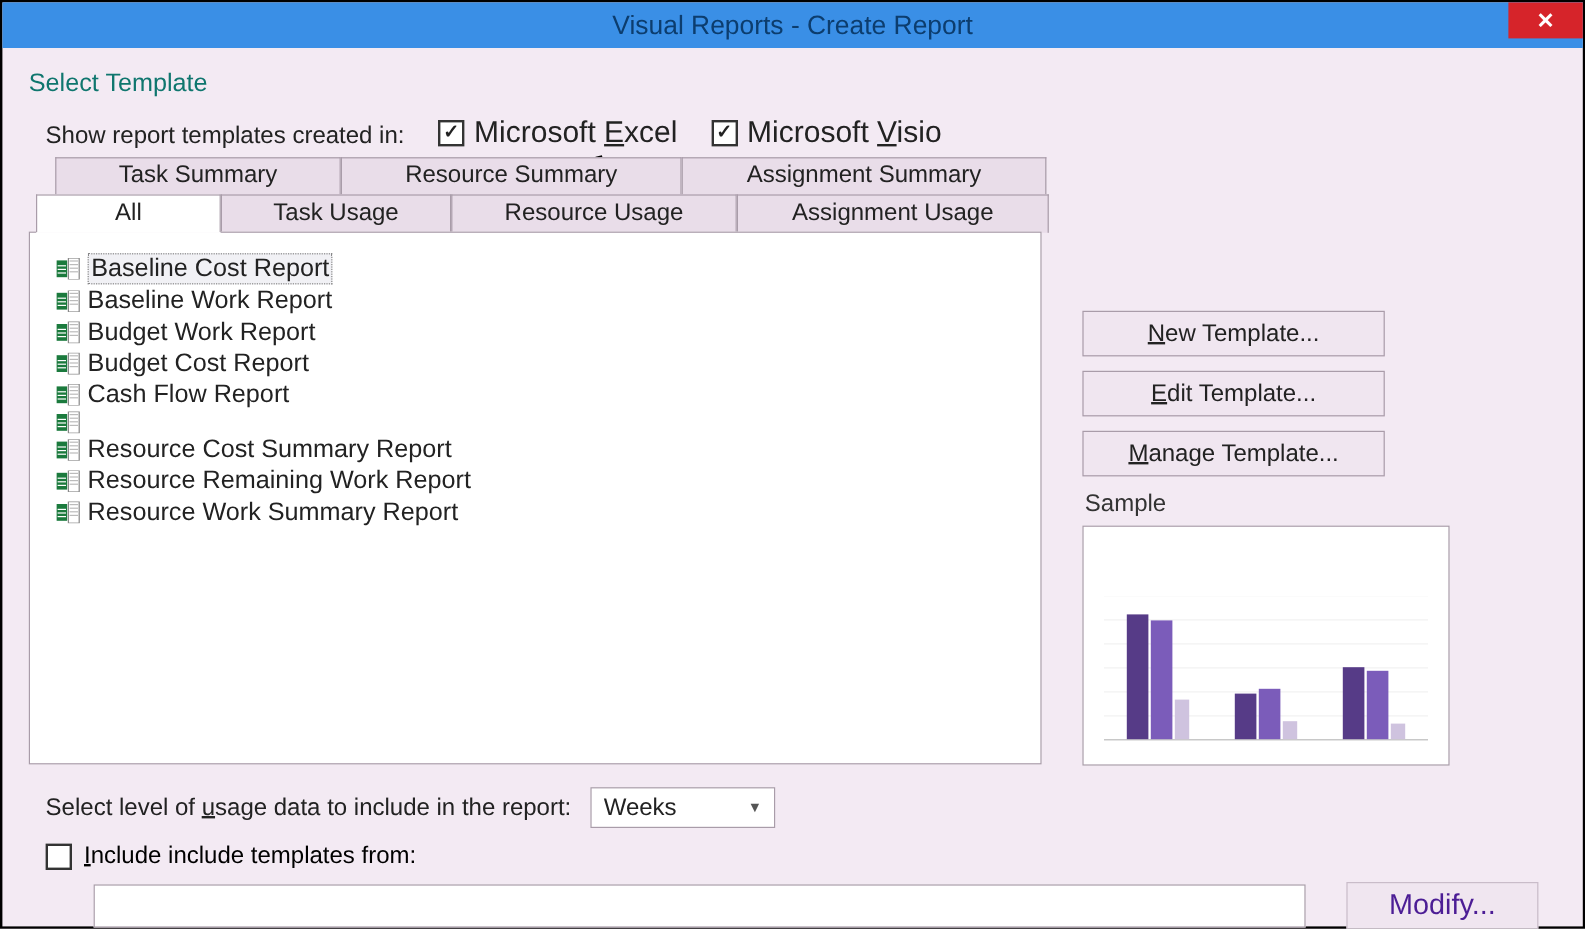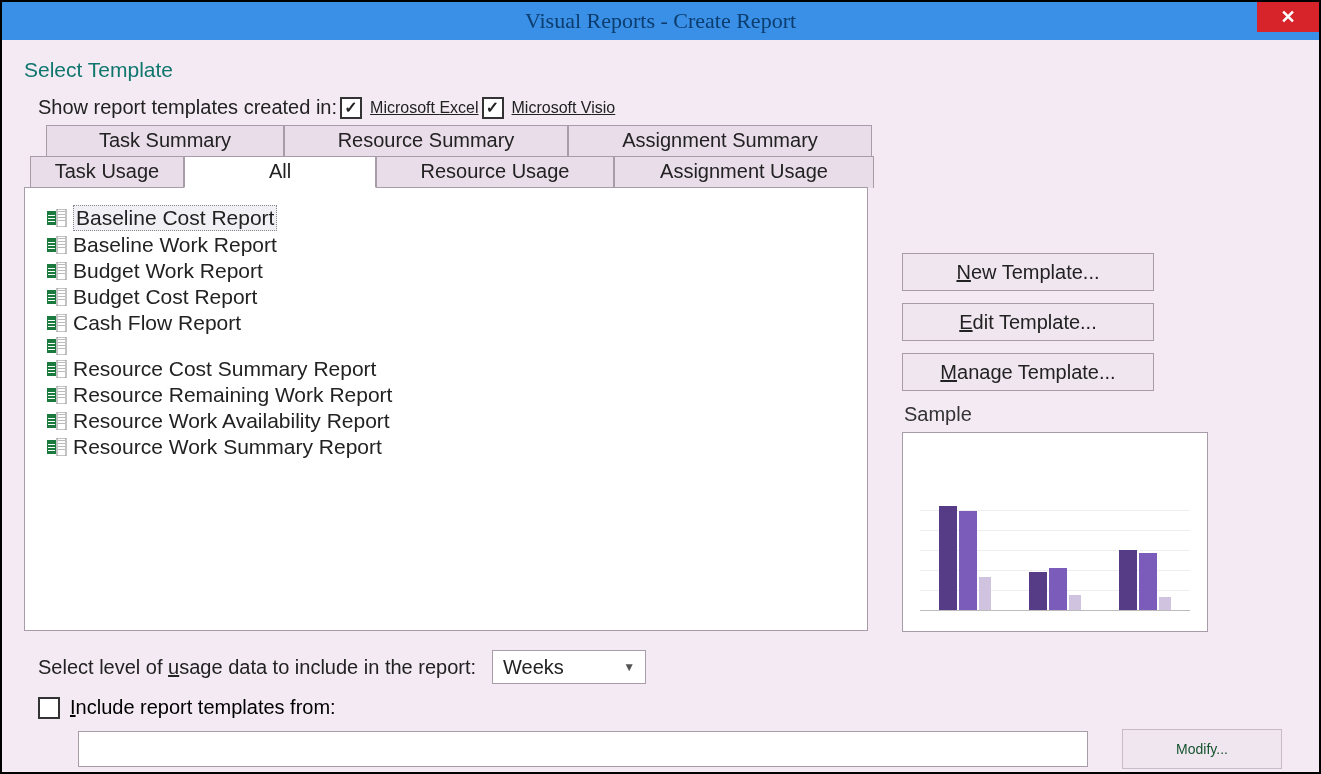--- a/index.html
+++ b/index.html
@@ -29,21 +29,20 @@
     background: #3a8fe6;
     display: flex;
     align-items: center;
     justify-content: center;
     position: relative;
   }
   .titlebar .title {
     font-size: 22px;
     color: #0c3d6e;
     font-weight: 400;
-    font-family: Liberation Serif, serif;
   }
   .close-btn {
     position: absolute;
     right: 0;
     top: 0;
     width: 62px;
     height: 30px;
     background: #d6242a;
     color: #fff;
     display: flex;
@@ -58,21 +57,21 @@
     position: relative;
   }
   .select-template-label {
     font-size: 21px;
     color: #0f766e;
     margin-bottom: 14px;
   }
   .show-row {
     display: flex;
     align-items: flex-end;
-    gap: 3px;
+    gap: 28px;
     margin: 0 0 6px 14px;
     font-size: 20px;
     color: #222;
   }
   .chk {
     width: 22px;
     height: 22px;
     border: 2px solid #333;
     display: inline-flex;
     align-items: center;
@@ -85,21 +84,21 @@
   .chk.checked::after {
     content: "✓";
     font-weight: bold;
     color: #222;
   }
   .chk-row {
     display: inline-flex;
     align-items: center;
     gap: 8px;
   }
-  .chk-label { font-size: 16px; text-decoration: underline; }
+  .chk-label { font-size: 25px; }
   .under { text-decoration: underline; }
 
   .content-flex {
     display: flex;
     gap: 28px;
   }
   .left-col { flex: 0 0 848px; }
   .right-col { flex: 1; padding-top: 128px; }
 
   .tabset {
@@ -264,22 +263,22 @@
     background: #fff;
     border: 1px solid #a99ca9;
     padding: 0 8px;
     font-size: 18px;
   }
   .modify-btn {
     width: 160px;
     height: 40px;
     border: 1px solid #c9bcc9;
     background: #f0e6f0;
-    color: #14532d;
-    font-size: 14px;
+    color: #4c1d95;
+    font-size: 24px;
     cursor: default;
   }
   .cursor-arrow {
     position: absolute;
     top: 82px;
     left: 492px;
     font-size: 20px;
     color: #000;
     pointer-events: none;
     transform: rotate(-15deg);
@@ -315,22 +314,22 @@
 
     <div class="content-flex">
       <div class="left-col">
         <div class="tabset">
           <div class="tab-row-top" id="tab-row-top">
               <div class="tab">Task Summary</div>
               <div class="tab">Resource Summary</div>
               <div class="tab">Assignment Summary</div>
             </div>
           <div class="tab-row-bottom" id="tab-row-bottom">
+              <div class="tab active">All</div>
               <div class="tab">Task Usage</div>
-              <div class="tab active">All</div>
               <div class="tab">Resource Usage</div>
               <div class="tab">Assignment Usage</div>
             </div>
         </div>
         <div class="listbox" id="listbox">
             <div class="list-item selected">
               <span class="file-icon">
                 <svg width="20" height="18" viewBox="0 0 20 18">
                   <rect x="0" y="2" width="9" height="14" fill="#1b7a3d"></rect>
                   <rect x="1" y="6" width="7" height="1" fill="#fff"></rect>
@@ -448,36 +447,20 @@
                   <rect x="1" y="9" width="7" height="1" fill="#fff"></rect>
                   <rect x="1" y="12" width="7" height="1" fill="#fff"></rect>
                   <rect x="10" y="0" width="9" height="18" fill="#fff" stroke="#888" stroke-width="1"></rect>
                   <rect x="11" y="2" width="7" height="1" fill="#bbb"></rect>
                   <rect x="11" y="5" width="7" height="1" fill="#bbb"></rect>
                   <rect x="11" y="8" width="7" height="1" fill="#bbb"></rect>
                   <rect x="11" y="11" width="7" height="1" fill="#bbb"></rect>
                 </svg>
               </span>
               <span class="txt">Resource Remaining Work Report</span>
-            </div>
-            <div class="list-item">
-              <span class="file-icon">
-                <svg width="20" height="18" viewBox="0 0 20 18">
-                  <rect x="0" y="2" width="9" height="14" fill="#1b7a3d"></rect>
-                  <rect x="1" y="6" width="7" height="1" fill="#fff"></rect>
-                  <rect x="1" y="9" width="7" height="1" fill="#fff"></rect>
-                  <rect x="1" y="12" width="7" height="1" fill="#fff"></rect>
-                  <rect x="10" y="0" width="9" height="18" fill="#fff" stroke="#888" stroke-width="1"></rect>
-                  <rect x="11" y="2" width="7" height="1" fill="#bbb"></rect>
-                  <rect x="11" y="5" width="7" height="1" fill="#bbb"></rect>
-                  <rect x="11" y="8" width="7" height="1" fill="#bbb"></rect>
-                  <rect x="11" y="11" width="7" height="1" fill="#bbb"></rect>
-                </svg>
-              </span>
-              <span class="txt">Resource Work Availability Report</span>
             </div>
             <div class="list-item">
               <span class="file-icon">
                 <svg width="20" height="18" viewBox="0 0 20 18">
                   <rect x="0" y="2" width="9" height="14" fill="#1b7a3d"></rect>
                   <rect x="1" y="6" width="7" height="1" fill="#fff"></rect>
                   <rect x="1" y="9" width="7" height="1" fill="#fff"></rect>
                   <rect x="1" y="12" width="7" height="1" fill="#fff"></rect>
                   <rect x="10" y="0" width="9" height="18" fill="#fff" stroke="#888" stroke-width="1"></rect>
                   <rect x="11" y="2" width="7" height="1" fill="#bbb"></rect>
@@ -521,21 +504,21 @@
     <div class="usage-row">
       <span><span>Select level of </span><span class="under">u</span><span>sage data to include in the report:</span></span>
       <span class="dropdown">
         <span>Weeks</span>
         <span class="caret">▼</span>
       </span>
     </div>
 
     <div class="include-row">
       <span class="chk"></span>
-      <span><span class="under">I</span><span>nclude report templates from:</span></span>
+      <span><span class="under">I</span><span>nclude include templates from:</span></span>
     </div>
 
     <div class="path-row">
       <input class="path-input" value="" style="">
       <button class="modify-btn">Modify...</button>
     </div>
   </div>
 </div>
 
 </body></html>

